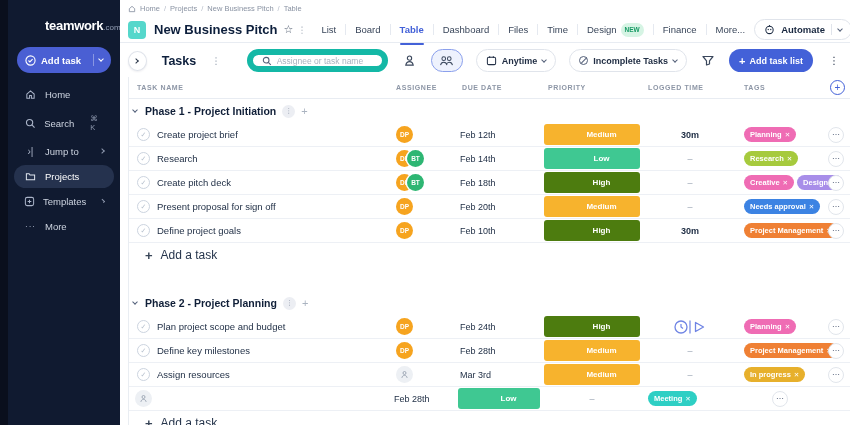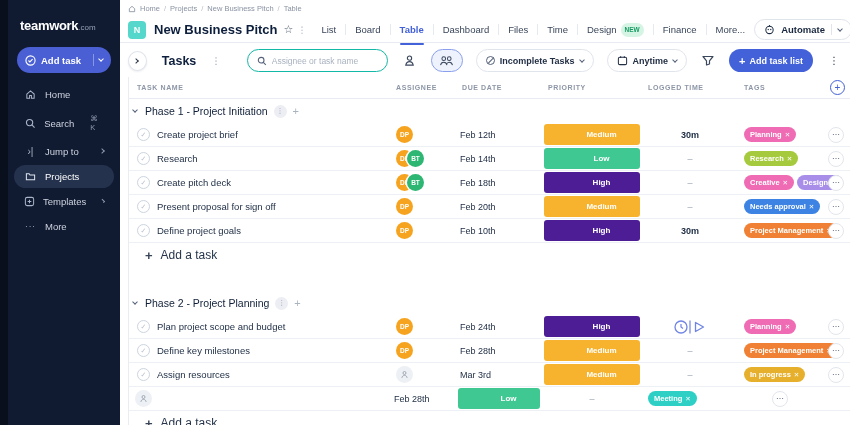--- a/index.html
+++ b/index.html
@@ -3,21 +3,21 @@
 <meta charset="utf-8">
 <style>
   * { margin:0; padding:0; box-sizing:border-box; }
   html,body { width:850px; height:425px; overflow:hidden; }
   body { font-family:"Liberation Sans", sans-serif; background:#fff; }
   .app { display:flex; width:850px; height:425px; }
 
   
   .edge { width:8px; background:#0a0f1d; flex:none; }
   .sidebar { width:112px; flex:none; background:#101a30; color:#ccd3e0; padding-top:10px; }
-  .logo { padding:8px 12px 14px; color:#fff; font-size:13px; font-weight:800; letter-spacing:-.3px; }
+  .logo { padding:8px 12px 14px; color:#fff; font-size:13px; font-weight:800; letter-spacing:-.3px;margin-left:25px; }
   .logo small { font-size:8px; font-weight:400; color:#95a0b6; letter-spacing:0; }
   .addtask { margin:0 9px 10px; height:26px; border-radius:14px; background:#4a5fd3; color:#fff;
              display:flex; align-items:center; gap:5px; padding:0 8px; font-size:9.5px; font-weight:700; cursor:pointer; }
   .addtask .grow { flex:1; }
   .addtask .vdiv { width:1px; height:12px; background:rgba(255,255,255,.35); }
   .navitem { display:flex; align-items:center; gap:8px; padding:6px 10px; margin:2px 6px; font-size:9.5px;
              color:#cdd4e0; border-radius:13px; cursor:pointer; }
   .navitem.active { background:#25324e; color:#fff; }
   .navitem .nicon { width:13px; display:flex; justify-content:center; color:#aab4c8; font-size:10px; }
   .navitem .grow { flex:1; }
@@ -53,21 +53,21 @@
   .automate .vdiv { width:1px; height:11px; background:#e0e4eb; }
 
   
   .toolbar { display:flex; align-items:center; gap:13px; padding:6px 8px 5px; }
   .collapse { width:20px; height:20px; border-radius:50%; border:1px solid #e0e4eb; background:#fff;
               box-shadow:0 1px 2px rgba(20,30,60,.08); display:flex; align-items:center; justify-content:center; cursor:pointer; }
   .collapse .chev { margin:0 1px 0 -1px; border-color:#2a3648; }
   .tasks-h { font-size:12.5px; font-weight:700; color:#0d1f3c; margin-left:2px; }
   .hkebab { font-size:9.5px; color:#97a1b0; cursor:pointer; margin-left:2px; }
   .toolbar .grow { flex:1; }
-  .search { display:flex; align-items:center; gap:5px; width:150px; height:23px; border:1px solid #14b8a6;
+  .search { display:flex; align-items:center; gap:5px; width:150px; height:23px; border:6px solid #14b8a6;
             border-radius:12px; padding:0 9px; }
   .search input { border:none; outline:none; width:100%; font-size:8.5px; color:#32405a; font-family:inherit; }
   .search input::placeholder { color:#a9b2bf; }
   .iconbtn { color:#3a475c; cursor:pointer; display:flex; align-items:center; padding:0 2px; }
   .grouppill { width:34px; height:23px; border:1.3px solid #8ba0ec; background:#eef2fd; border-radius:12px;
                display:flex; align-items:center; justify-content:center; cursor:pointer; }
   .pill { display:flex; align-items:center; gap:5px; height:23px; border:1px solid #e0e4eb; border-radius:12px;
           padding:0 9px; font-size:9px; font-weight:600; color:#222f45; cursor:pointer; white-space:nowrap; }
   .pill .chev { border-color:#55617a; }
   .nostat { width:9px; height:9px; border:1.2px solid #55617a; border-radius:50%; position:relative; }
@@ -81,40 +81,40 @@
   .table-area { margin-left:8px; border-left:1px solid #e9edf2; flex:1; overflow:hidden; position:relative; }
   .grid { display:grid; grid-template-columns:1fr 66px 86px 100px 96px 84px 28px; align-items:center; }
   .thead { height:22px; border-bottom:1px solid #e8ecf2; position:relative; }
   .th { font-size:7px; font-weight:700; letter-spacing:.6px; color:#8d96a6; padding-left:6px; }
   .th:first-child { padding-left:8px; }
   .addcol { position:absolute; right:5px; top:3px; width:15px; height:15px; border-radius:50%; border:1.2px solid #4361d8;
             color:#4361d8; font-size:10px; line-height:13px; text-align:center; cursor:pointer; background:#fff; }
   .section { margin-bottom:24px; }
   .sechead { display:flex; align-items:center; gap:6px; height:24px; padding-left:4px; }
   .sechead .chev { border-color:#52607a; transform:rotate(45deg); margin-right:2px; }
-  .sectitle { font-size:10.5px; font-weight:400; color:#101f38; }
+  .sectitle { font-size:10.5px; font-weight:700; color:#101f38; }
   .secmenu { width:13px; height:13px; border-radius:50%; background:#eceef3; color:#8d96a6; font-size:7px;
              display:flex; align-items:center; justify-content:center; cursor:pointer; }
   .secadd { color:#aab3c0; font-size:11px; cursor:pointer; }
   .trow { height:24px; border-bottom:1px solid #edf0f5; }
   .trow:first-of-type { border-top:1px solid #edf0f5; }
   .cname { display:flex; align-items:center; gap:7px; padding-left:8px; }
   .check { width:13px; height:13px; border:1px solid #ccd4df; border-radius:50%; color:#b6c0cd; font-size:7px;
            display:flex; align-items:center; justify-content:center; cursor:pointer; flex:none; }
   .tname { font-size:9.5px; color:#1c2b42; white-space:nowrap; cursor:pointer; }
   .cassign { padding-left:6px; display:flex; align-items:center; }
   .av { width:17px; height:17px; border-radius:50%; background:#f6a41f; color:#fff; font-size:6.5px; font-weight:700;
         display:flex; align-items:center; justify-content:center; cursor:pointer; flex:none; }
   .av.green { background:#2eb673; }
   .av.ring { box-shadow:0 0 0 1.5px #fff; margin-left:-6px; }
   .av.empty { background:#edf0f4; }
   .cdue { font-size:9px; color:#1c2b42; padding-left:4px; white-space:nowrap; }
   .chip { height:21px; margin:0 2px; border-radius:3px; color:#fff; font-size:8px; font-weight:600;
           display:flex; align-items:center; justify-content:center; cursor:pointer;padding-left:19px; }
-  .p-high { background:#4c1d95; } .p-medium { background:#f7b32d; } .p-low { background:#3fc892; }
+  .p-high { background:#4d7c0f; } .p-medium { background:#f7b32d; } .p-low { background:#3fc892; }
   .clog { text-align:center; font-size:9px; font-weight:600; color:#1c2b42; }
   .clog.dash { color:#9aa5b4; font-weight:400; }
   .timer { display:flex; justify-content:center; }
   .ctags { padding-left:6px; display:flex; gap:3px; overflow:visible; white-space:nowrap; }
   .tag { height:15px; border-radius:8px; padding:0 6px; color:#fff; font-size:7.5px; font-weight:700;
          display:inline-flex; align-items:center; gap:3px; cursor:pointer; flex:none; }
   .tag .x { font-size:6.5px; font-weight:400; cursor:pointer; }
   .t-pink{background:#ef6cb4;} .t-lime{background:#a6ca3d;} .t-purple{background:#a88ee9;}
   .t-blue{background:#3c83e3;} .t-orange{background:#ef8034;} .t-gold{background:#e7b02c;} .t-teal{background:#2ecfc4;}
   .cact { display:flex; justify-content:center; position:relative; z-index:2; }
@@ -269,32 +269,32 @@
           </svg>
         </span>
       <span class="grouppill">
           <svg width="15" height="11" viewBox="0 0 16 12">
             <circle cx="5" cy="4" r="2" fill="none" stroke="#3a475c" stroke-width="1.1"></circle>
             <circle cx="11" cy="4" r="2" fill="none" stroke="#3a475c" stroke-width="1.1"></circle>
             <path d="M1.5 11c.4-2.2 1.7-3.2 3.5-3.2S8.1 8.8 8.5 11M8.6 9.2c.5-.9 1.4-1.4 2.4-1.4 1.8 0 3.1 1 3.5 3.2" fill="none" stroke="#3a475c" stroke-width="1.1"></path>
           </svg>
         </span>
       <div class="pill">
-        <span class="nostat"></span>
-        <span>Incomplete Tasks</span>
-        <span class="chev"></span>
-      </div>
-      <div class="pill">
         <span>
             <svg width="11" height="11" viewBox="0 0 12 12">
               <rect x="1.5" y="2.5" width="9" height="8" rx="1.5" fill="none" stroke="#222f45" stroke-width="1.1"></rect>
               <path d="M4 1.4v2M8 1.4v2" stroke="#222f45" stroke-width="1.1"></path>
             </svg>
           </span>
         <span>Anytime</span>
+        <span class="chev"></span>
+      </div>
+      <div class="pill">
+        <span class="nostat"></span>
+        <span>Incomplete Tasks</span>
         <span class="chev"></span>
       </div>
       <span class="iconbtn">
           <svg width="12" height="11" viewBox="0 0 12 11">
             <path d="M1 1.5h10L7.5 5.8V9L4.5 10V5.8z" fill="none" stroke="#3a475c" stroke-width="1.2" stroke-linejoin="round"></path>
           </svg>
         </span>
       <div class="addlist">
           <b>+</b>
           <span>Add task list</span>

